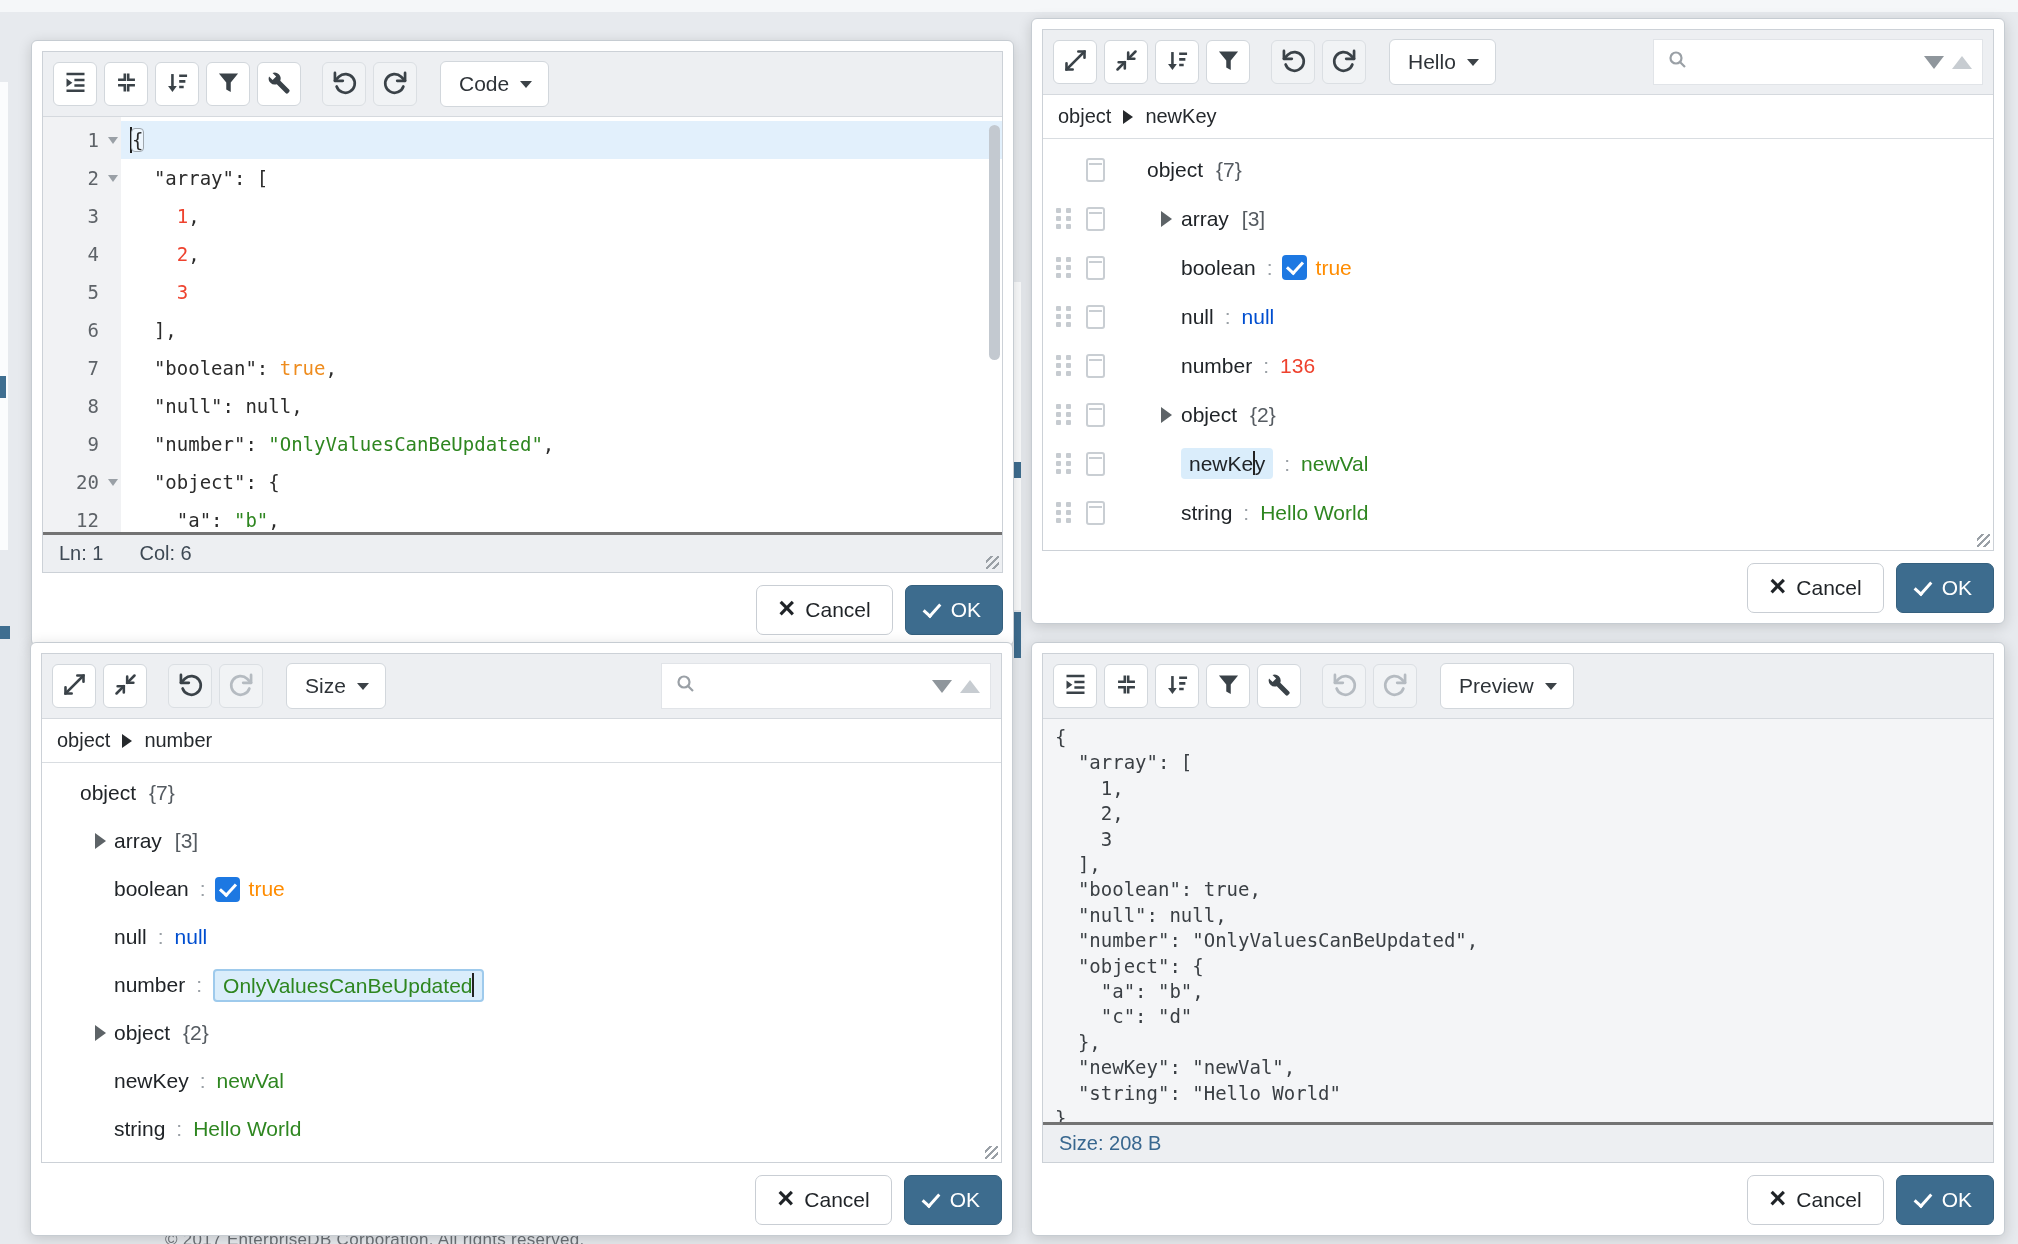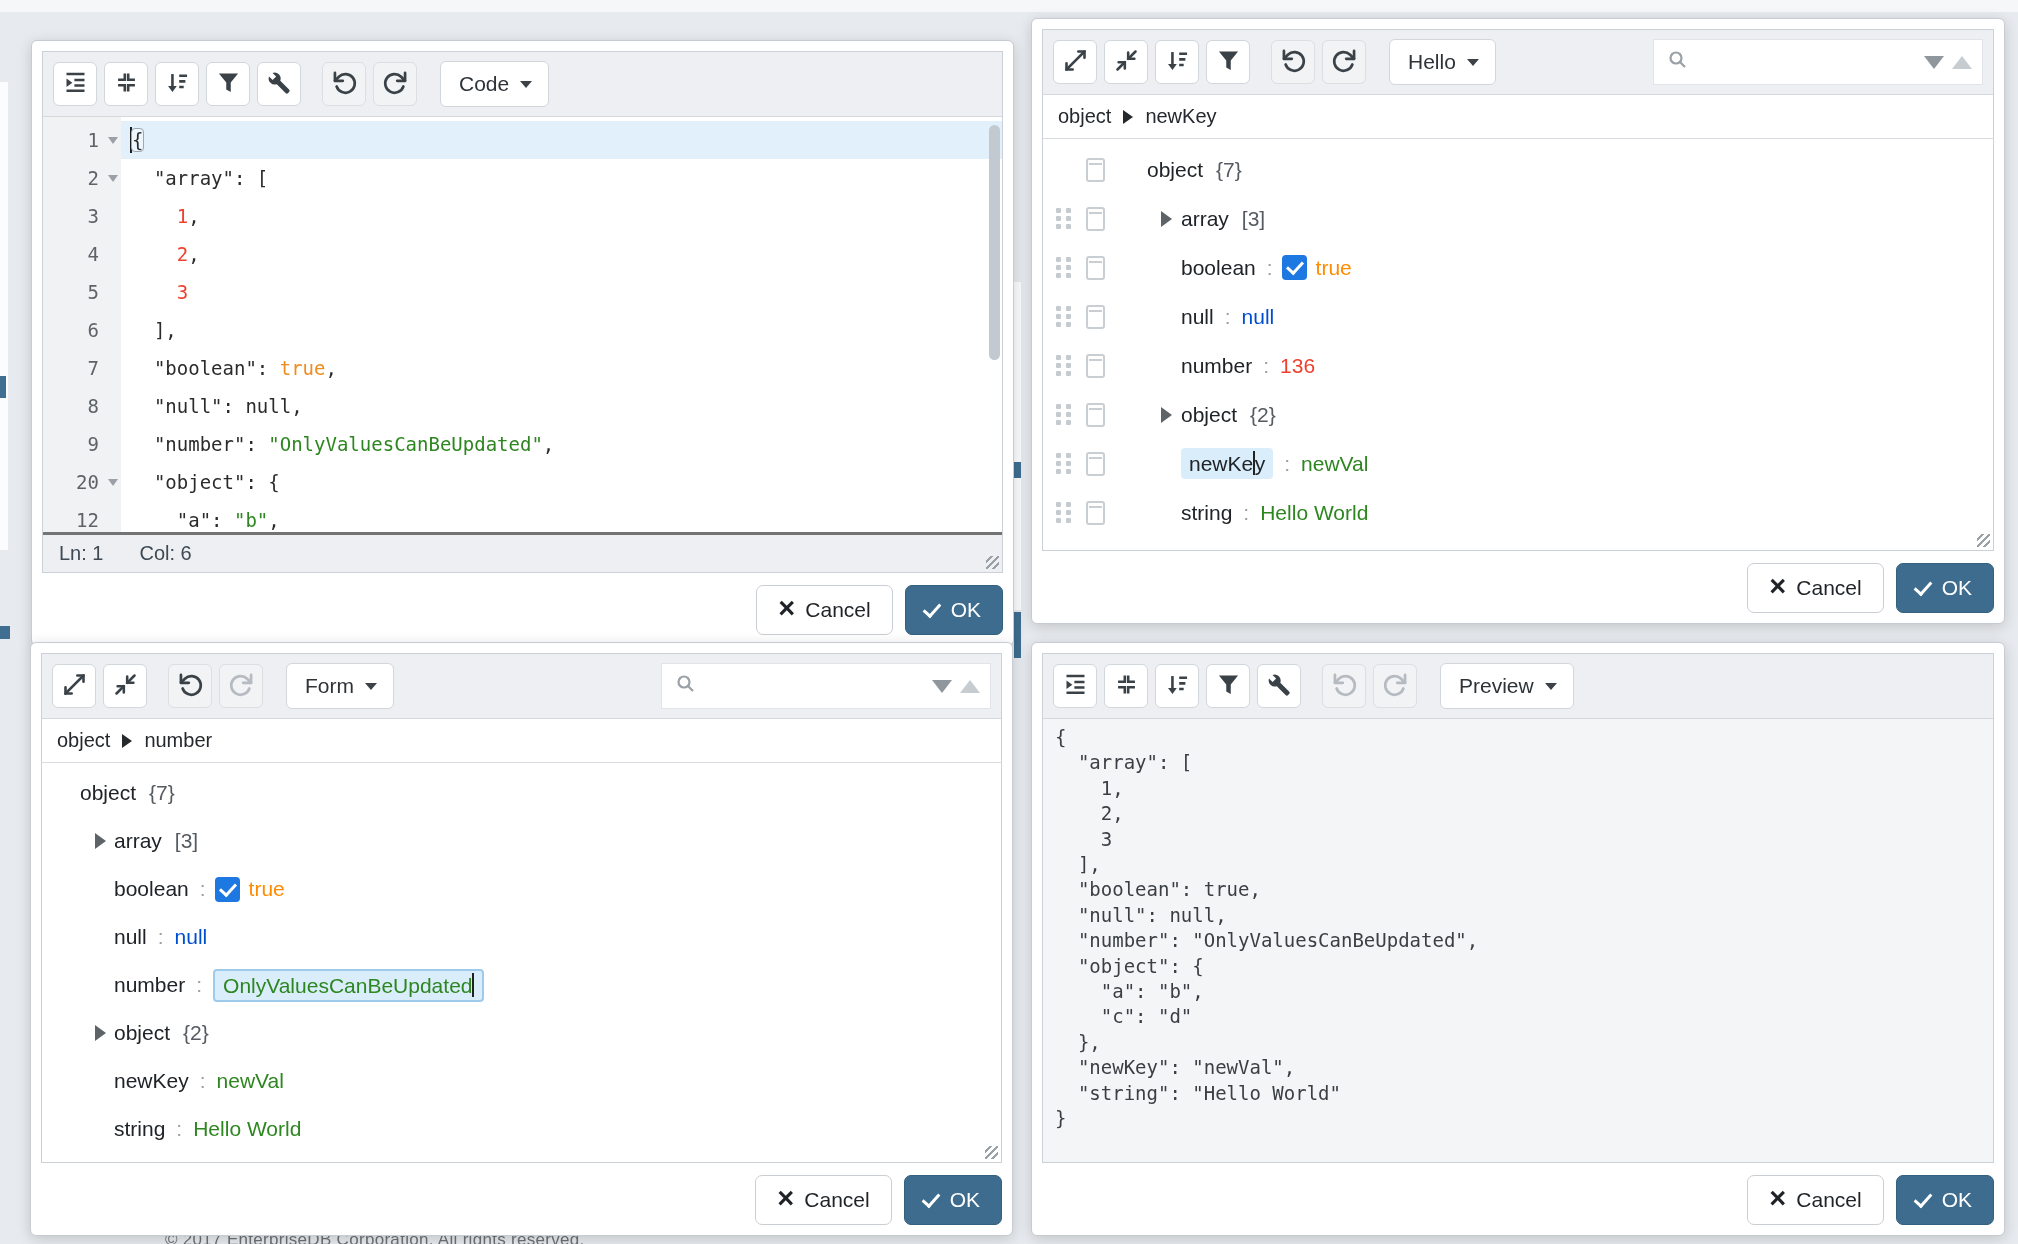--- a/index.html
+++ b/index.html
@@ -448,21 +448,21 @@
               <path d="M5 15.5a8.3 8.3 0 1 0 2-8.6L3.5 10.5"></path>
             </svg></span>
         </button>
         <button class="tb-btn history disabled">
           <span class="icon"><svg viewBox="0 0 24 24" fill="none" stroke="currentColor" stroke-width="2.4" stroke-linecap="round" stroke-linejoin="round">
               <polyline points="20.5,3.5 20.5,10.5 13.5,10.5"></polyline>
               <path d="M19 15.5a8.3 8.3 0 1 1-2-8.6L20.5 10.5"></path>
             </svg></span>
         </button>
         <button class="mode-btn">
-          <span>Form</span>
+          <span>Size</span>
           <span class="mode-caret"></span>
         </button>
         <div class="searchbox">
           <span class="icon"><svg viewBox="0 0 24 24" fill="none" stroke="#9aa0a6" stroke-width="2.2">
               <circle cx="10" cy="10" r="5.5"></circle>
               <path d="M14.2 14.2l4.8 4.8"></path>
             </svg></span>
           <input class="sinput" type="text" style="">
           <span class="tri tri-down"></span>
           <span class="tri tri-up"></span>
@@ -605,20 +605,23 @@
         <div class="pline">  "null": null,</div>
         <div class="pline">  "number": "OnlyValuesCanBeUpdated",</div>
         <div class="pline">  "object": {</div>
         <div class="pline">    "a": "b",</div>
         <div class="pline">    "c": "d"</div>
         <div class="pline">  },</div>
         <div class="pline">  "newKey": "newVal",</div>
         <div class="pline">  "string": "Hello World"</div>
         <div class="pline">}</div>
       </div>
+    <div class="statusbar">
+      <span class="size">Size: 208 B</span>
+    </div>
   </div>
   <div class="footer">
     <button class="btn btn-cancel">
         <span class="x">×</span>
         <span>Cancel</span>
       </button>
     <button class="btn btn-ok">
         <span class="chk"></span>
         <span>OK</span>
       </button>

